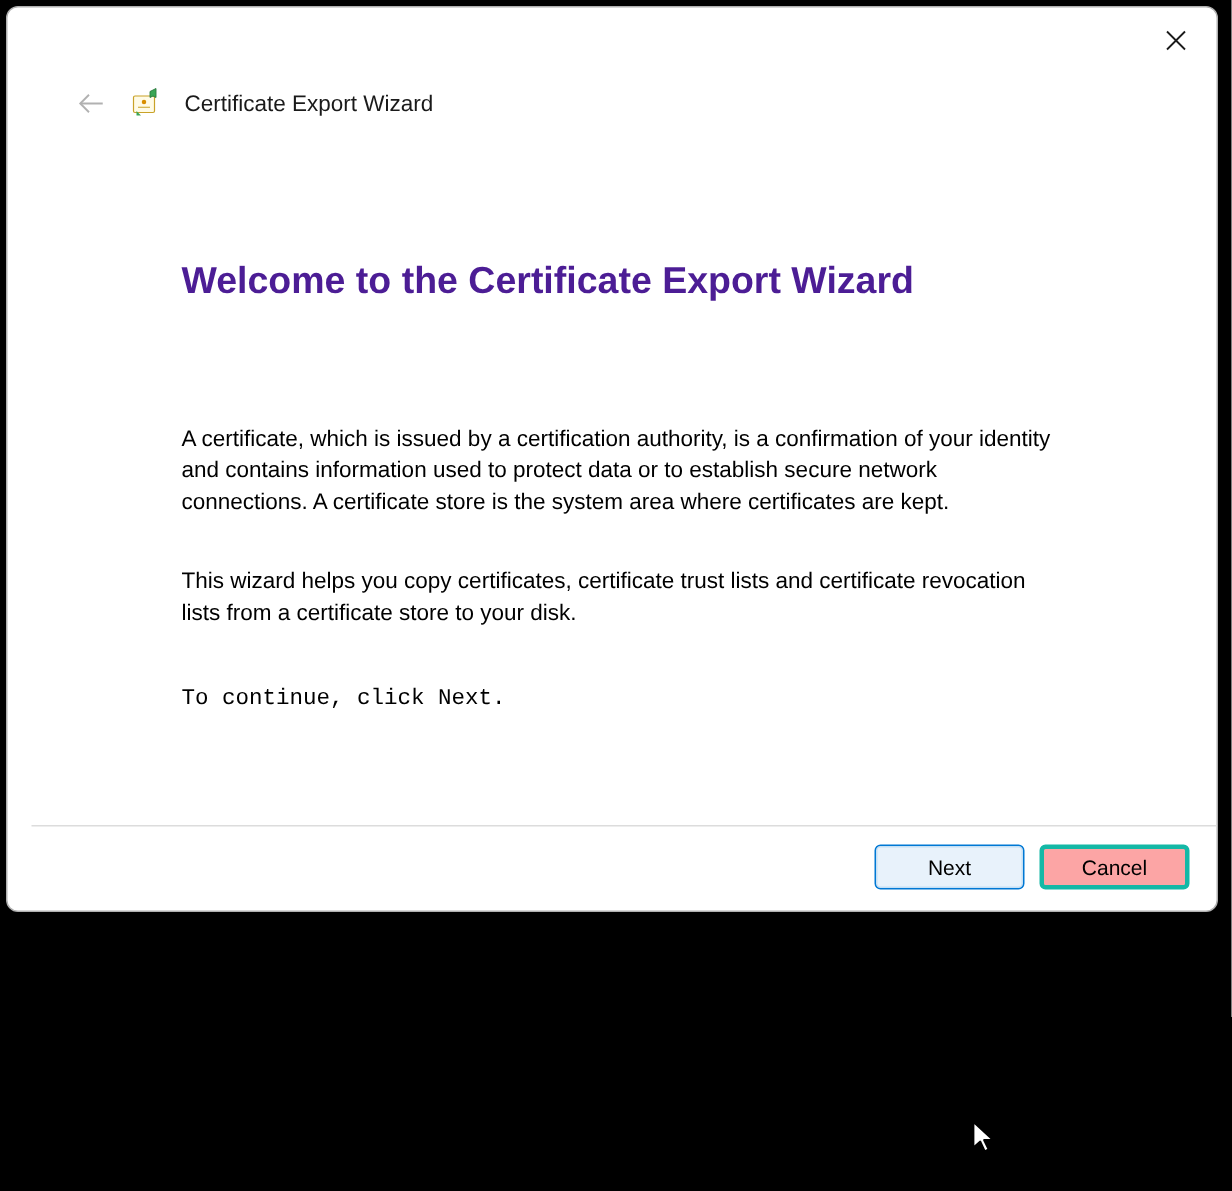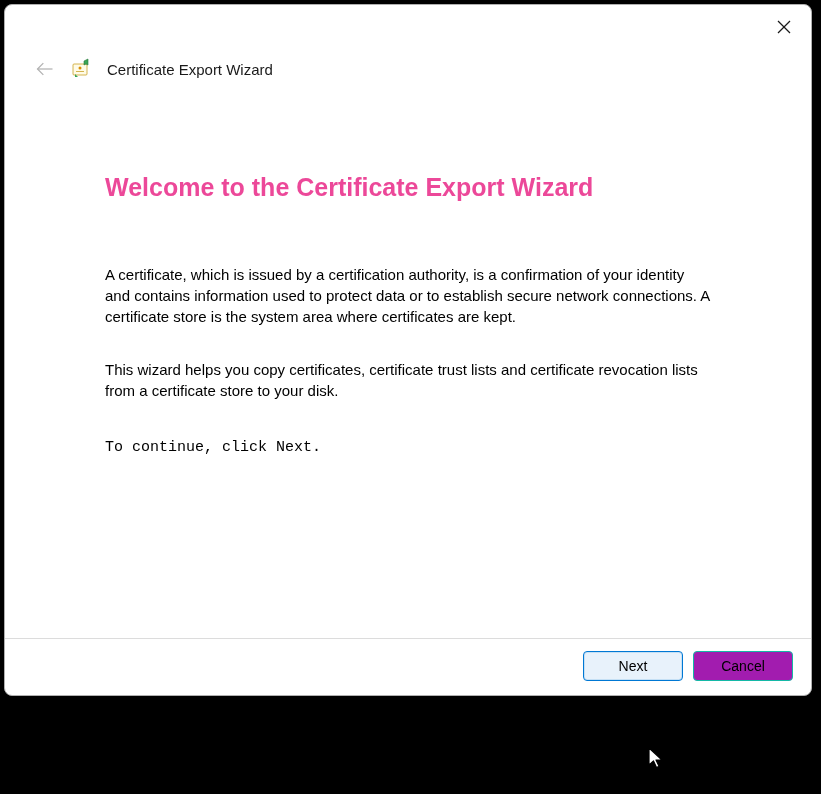--- a/index.html
+++ b/index.html
@@ -12,27 +12,28 @@
       background: #000;
       width: 821px;
       height: 794px;
       overflow: hidden;
     }
     .window {
       position: absolute;
       left: 4px;
       top: 4px;
       width: 808px;
-      height: 692px;
+      height: 604px;
       background: #ffffff;
       border: 1px solid #b0b0b0;
       border-radius: 8px;
       box-shadow: 0 2px 8px rgba(0,0,0,0.15);
       display: flex;
       flex-direction: column;
+      padding-left: 16px;
     }
     .titlebar {
       height: 40px;
       display: flex;
       justify-content: flex-end;
       align-items: flex-start;
       padding: 8px 10px 0 0;
     }
     .close-btn {
       width: 34px;
@@ -78,22 +79,22 @@
       color: #1a1a1a;
       font-weight: 400;
     }
     .content {
       flex: 1;
       padding: 92px 100px 0 100px;
     }
     .heading {
       font-size: 25px;
       font-weight: 600;
-      color: #ec4899;
-      margin-bottom: 62px;
+      color: #4c1d95;
+      margin-bottom: 80px;
     }
     .para {
       font-size: 15px;
       color: #000;
       line-height: 1.4;
       margin-bottom: 32px;
       max-width: 610px;
     }
     .para.last {
       margin-top: 36px;
@@ -104,22 +105,22 @@
       padding: 12px 18px 14px 0;
       display: flex;
       justify-content: flex-end;
       gap: 10px;
     }
     .btn {
       min-width: 100px;
       height: 30px;
       font-size: 14px;
       font-family: inherit;
-      background: #a21caf;
-      border: 1px solid #14b8a6;
+      background: #fca5a5;
+      border: 3px solid #14b8a6;
       border-radius: 4px;
       cursor: pointer;
       color: #000;
     }
     .btn.primary {
       border: 1px solid #0078d4;
       background: #e8f2fb;
       box-shadow: inset 0 0 0 1px rgba(0,120,212,0.15);
     }
     .cursor {

